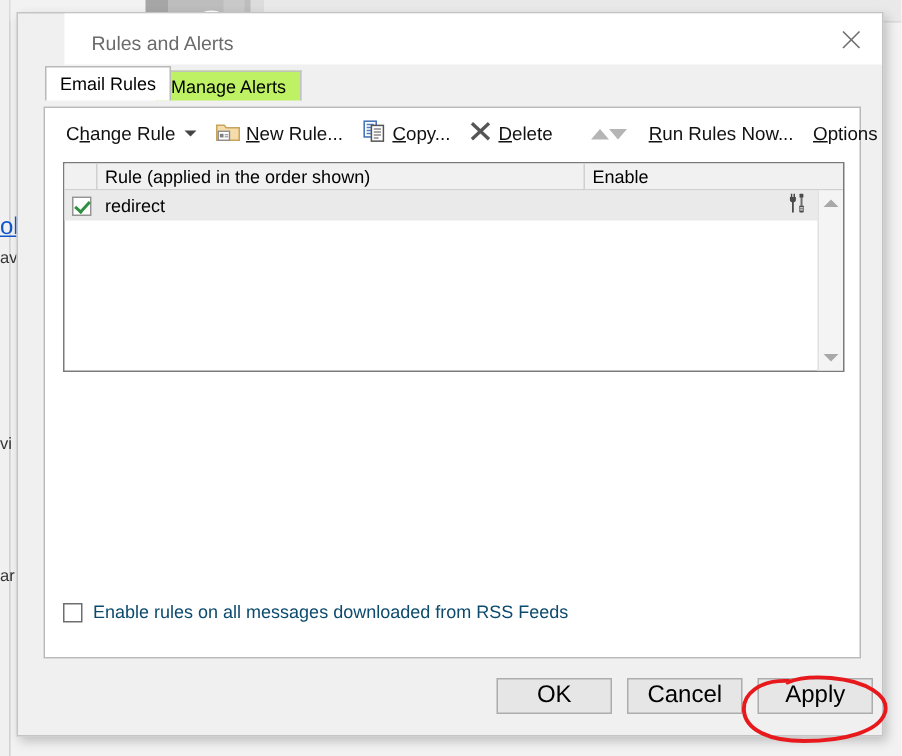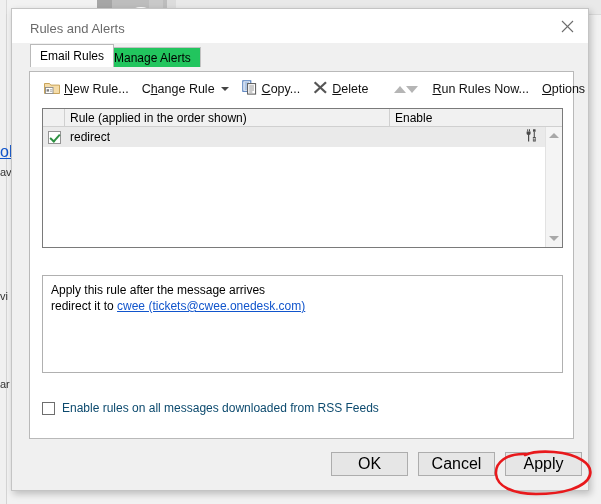--- a/index.html
+++ b/index.html
@@ -95,20 +95,21 @@
 
   
   .dialog {
     position: absolute;
     left: 11px; top: 8px;
     width: 578px; height: 483px;
     background: #f0f0f0;
     border: 1px solid #c4c4c4;
     box-shadow: 2px 3px 7px rgba(0,0,0,0.22);
     box-sizing: border-box;
+    padding-left: 31px;
   }
   .titlebar {
     position: relative;
     height: 38px;
     background: #ffffff;
     border-bottom: 1px solid #ebebeb;
   }
   .title-text {
     position: absolute;
     left: 18px; top: 12px;
@@ -138,21 +139,21 @@
     position: absolute;
     top: 4px;
     height: 20px;
     padding: 0 9px;
     display: flex;
     align-items: center;
     font-size: 12px;
     color: #000000;
     border: 1px solid #c2c2c2;
     border-bottom: none;
-    background: #22c55e;
+    background: #bef264;
     box-sizing: border-box;
     cursor: pointer;
   }
   .tab.active {
     background: #ffffff;
     top: 1px;
     height: 23px;
     border-color: #b9b9b9;
     z-index: 3;
   }
@@ -446,38 +447,38 @@
       <span>Email Rules</span>
     </div>
     <div class="tab tab-alerts">
       <span>Manage Alerts</span>
     </div>
   </div>
 
   <div class="panel">
 
     <div class="toolbar">
+
+      <div class="tb-item">
+        <span class="lbl">C<u>h</u>ange Rule</span>
+        <span class="caret-down"></span>
+      </div>
 
       <div class="tb-item">
         <span>
           <svg width="16" height="14" viewBox="0 0 16 14" aria-hidden="true">
             <path d="M0.5 2.5h5l1.3 1.6h8.7v8.4H0.5z" fill="#f3d9a0" stroke="#c9a council"></path>
             <path d="M0.5 2.5h5l1.3 1.6h8.7v8.4H0.5z" fill="#f5dca8" stroke="#c8a45c" stroke-width="1"></path>
             <rect x="1.5" y="6.5" width="7.5" height="6" fill="#ffffff" stroke="#8a8a8a" stroke-width="0.9"></rect>
             <rect x="2.6" y="8.2" width="2.4" height="2.4" fill="#7d7d7d"></rect>
             <rect x="5.8" y="8.4" width="2.4" height="0.8" fill="#9a9a9a"></rect>
             <rect x="5.8" y="9.8" width="2.4" height="0.8" fill="#9a9a9a"></rect>
           </svg>
         </span>
         <span class="lbl"><u>N</u>ew Rule...</span>
-      </div>
-
-      <div class="tb-item">
-        <span class="lbl">C<u>h</u>ange Rule</span>
-        <span class="caret-down"></span>
       </div>
 
       <div class="tb-item">
         <span>
           <svg width="16" height="15" viewBox="0 0 16 15" aria-hidden="true">
             <rect x="0.8" y="0.8" width="8" height="10.5" fill="#ffffff" stroke="#3f6fb5" stroke-width="1"></rect>
             <line x1="2.4" y1="3" x2="7.2" y2="3" stroke="#4d7fc4" stroke-width="0.9"></line>
             <line x1="2.4" y1="5" x2="7.2" y2="5" stroke="#4d7fc4" stroke-width="0.9"></line>
             <line x1="2.4" y1="7" x2="7.2" y2="7" stroke="#4d7fc4" stroke-width="0.9"></line>
             <line x1="2.4" y1="9" x2="5.6" y2="9" stroke="#4d7fc4" stroke-width="0.9"></line>
@@ -550,26 +551,20 @@
           <div class="sb-arrow">
               <span class="sb-up"></span>
             </div>
           <div class="sb-arrow">
               <span class="sb-dn"></span>
             </div>
         </div>
       </div>
     </div>
 
-    <div class="desc-box">
-      <div class="desc-line">Apply this rule after the message arrives</div>
-      <div class="desc-line">
-        <span>redirect it to </span><span class="desc-link">cwee (tickets@cwee.onedesk.com)</span>
-      </div>
-    </div>
 
     <div class="rss-row">
       <div class="rss-box"></div>
       <div class="rss-label">Enable rules on all messages downloaded from RSS Feeds</div>
     </div>
   </div>
 
   <div class="footer">
     <div class="btn btn-ok">OK</div>
     <div class="btn btn-apply">Apply</div>

